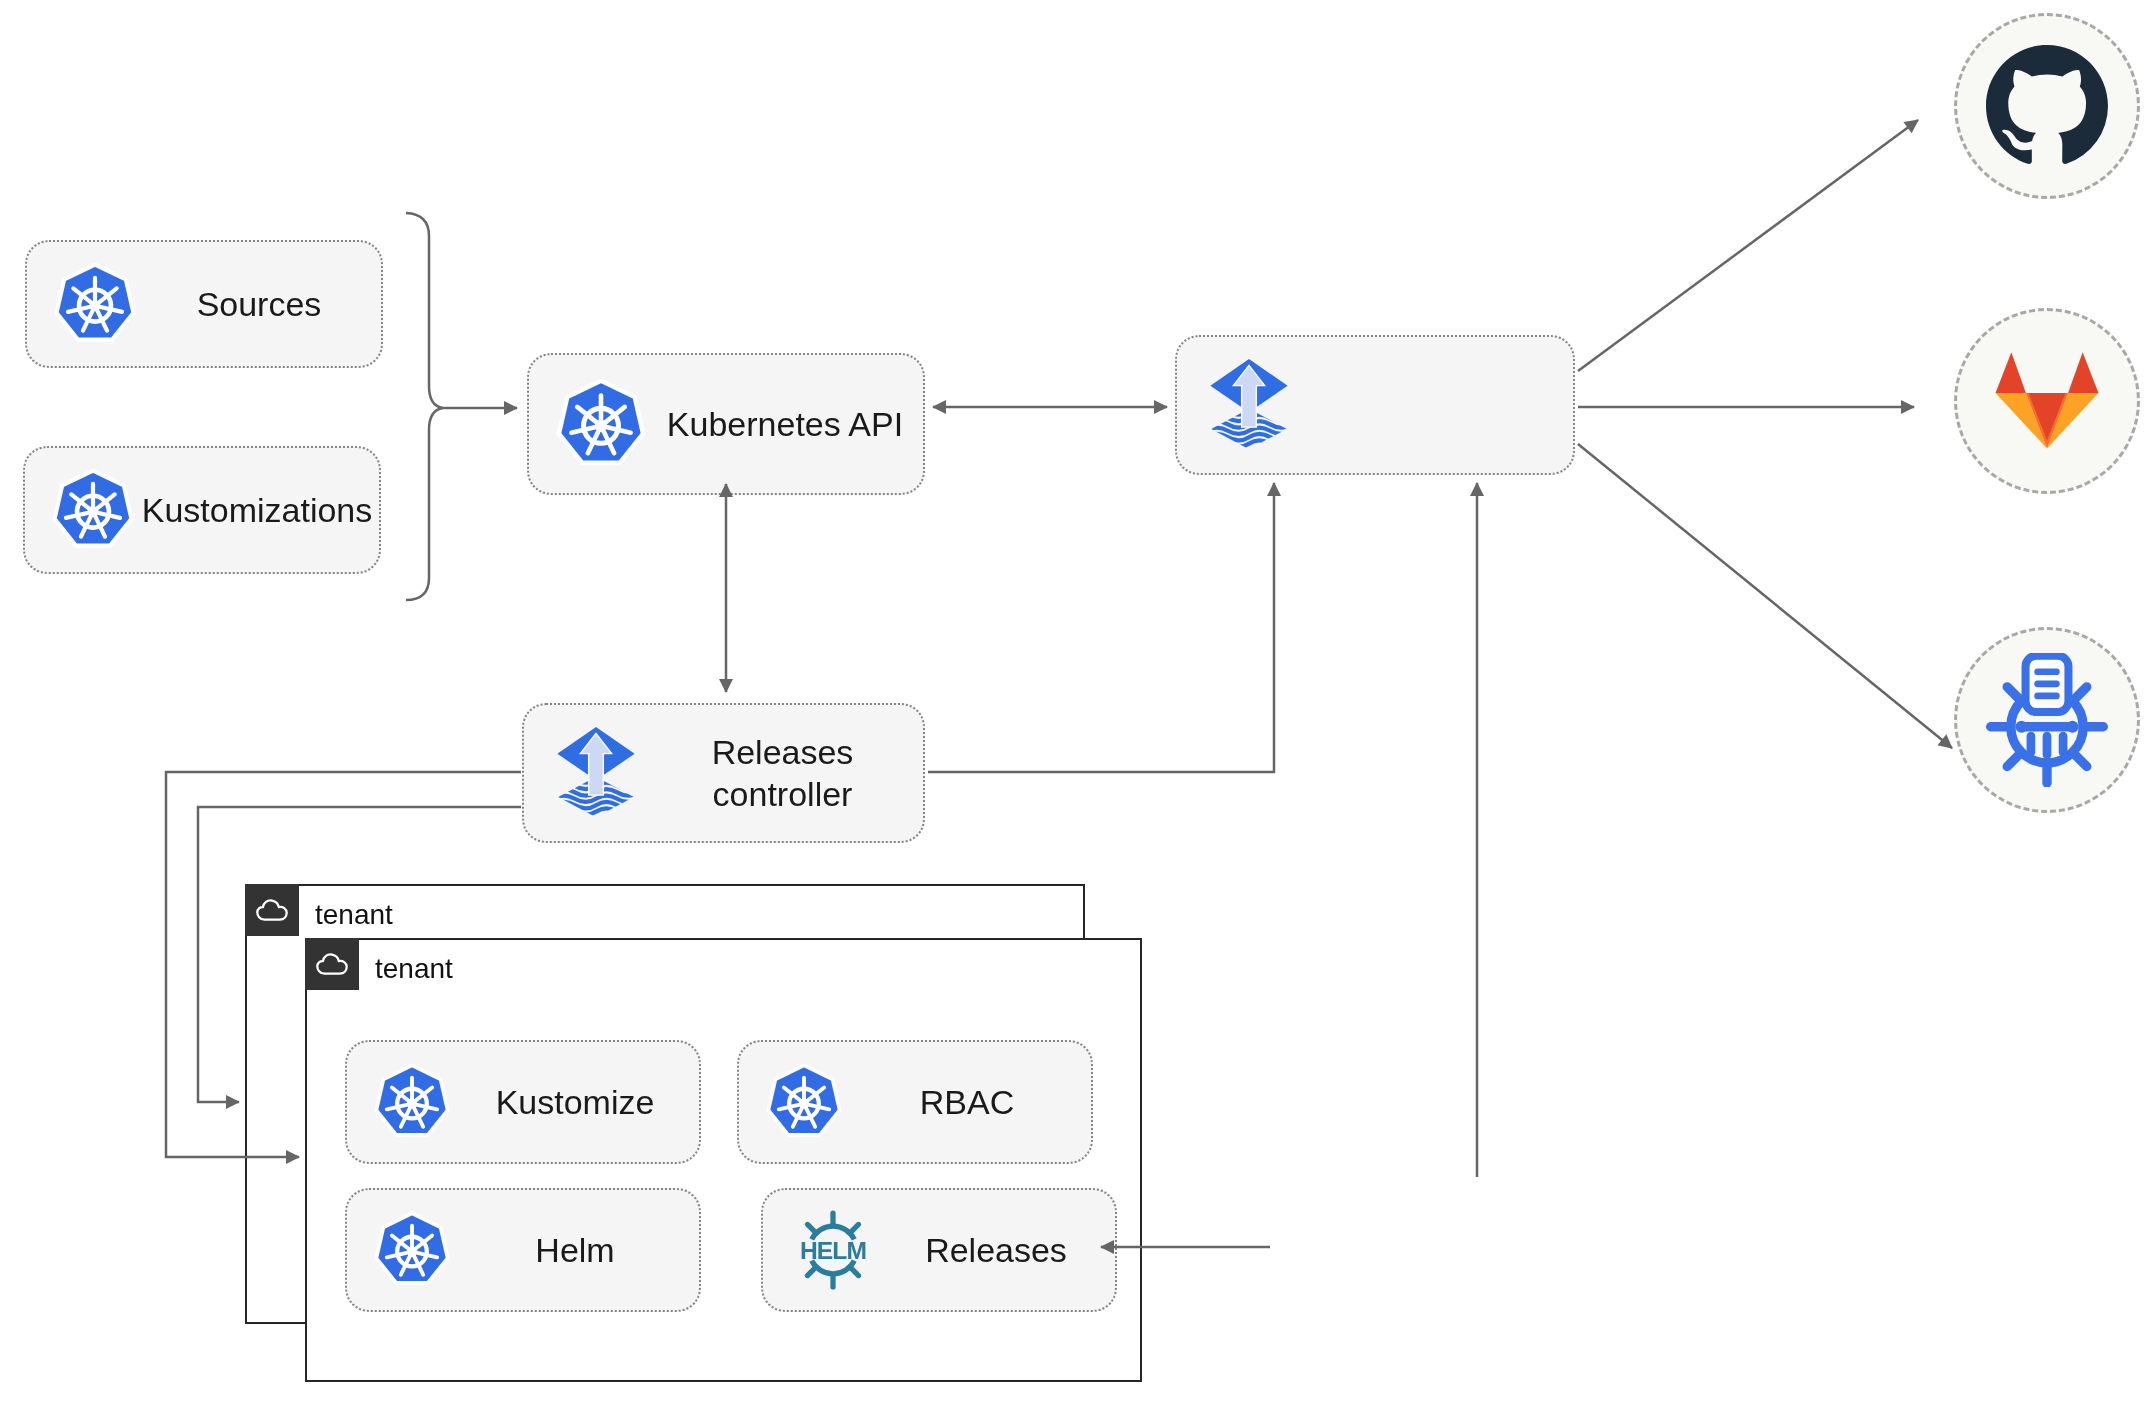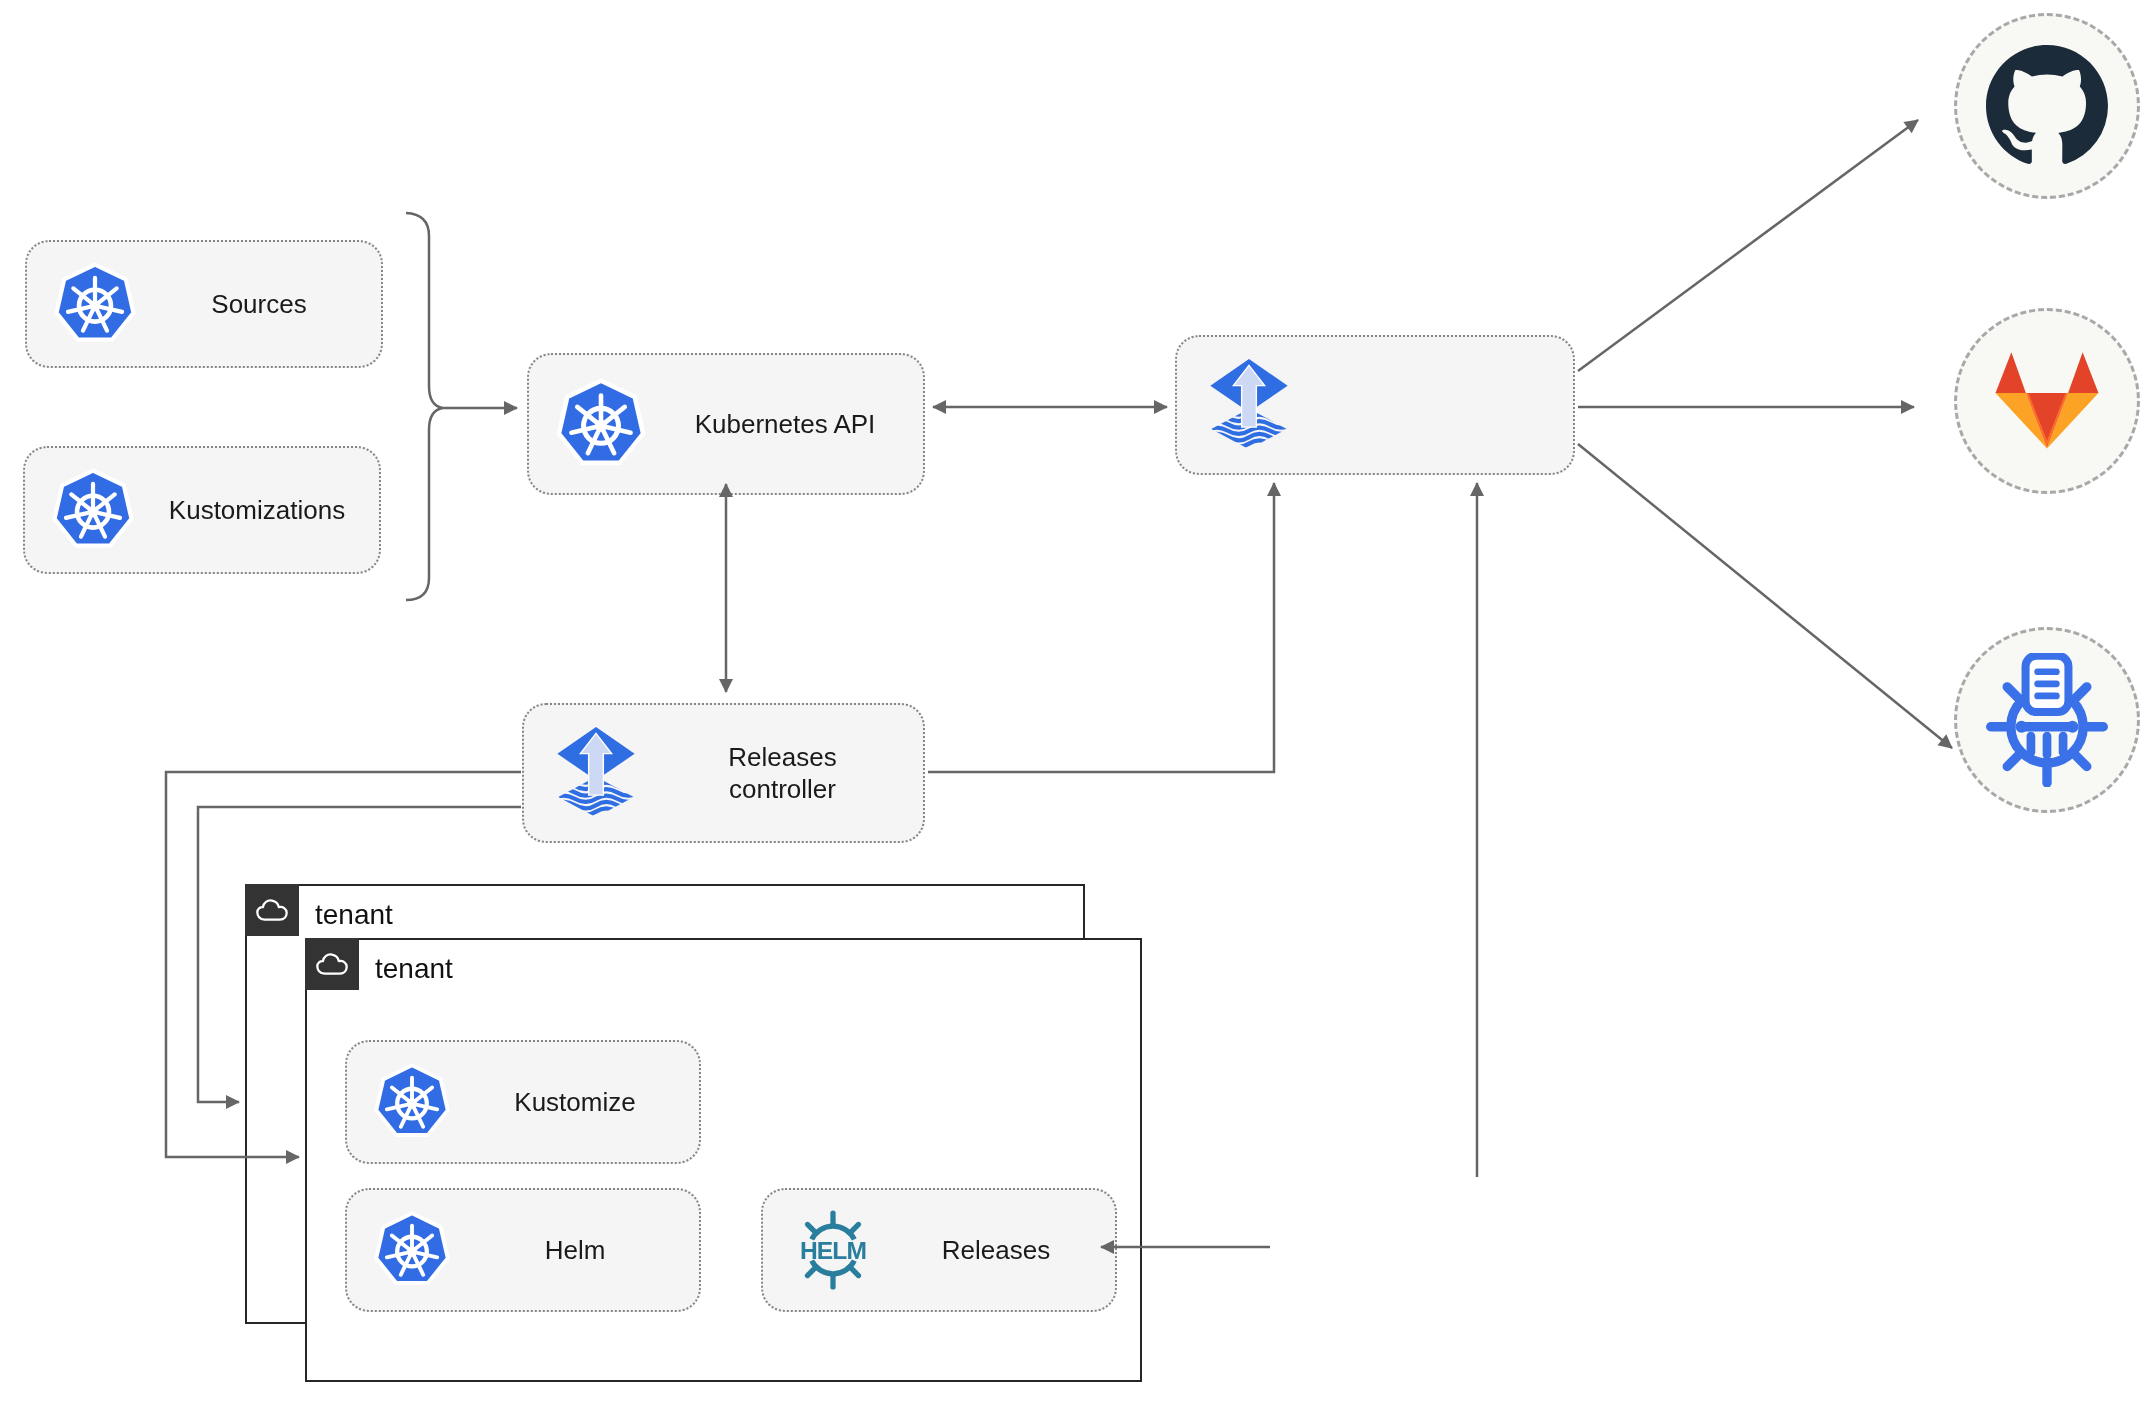--- a/index.html
+++ b/index.html
@@ -3,21 +3,21 @@
 <meta charset="utf-8">
 <style>
   html,body{margin:0;padding:0;background:#fff}
   .stage{position:relative;width:2144px;height:1407px;background:#ffffff;
          font-family:"Liberation Sans",sans-serif;overflow:hidden}
 
   
   .node{position:absolute;background:#f5f5f5;border:2px dotted #858585;border-radius:24px;
         display:flex;align-items:center;padding-left:26px;box-sizing:border-box;z-index:3}
   .node .ic{flex:0 0 auto}
-  .node .label{flex:1;text-align:center;font-size:26px;color:#1a1a1a;line-height:1.25}
+  .node .label{flex:1;text-align:center;font-size:34px;color:#1a1a1a;line-height:1.25}
   .node.wrap .label{padding:0 55px}
 
   
   .provider{position:absolute;width:186px;height:186px;border-radius:50%;
             border:3px dashed #a8a8a8;background:#f8f8f5;display:flex;
             align-items:center;justify-content:center;box-sizing:border-box;z-index:3}
 
   
   .tenant{position:absolute;background:#ffffff;border:2px solid #262626;box-sizing:border-box}
   .tenant .badge{position:absolute;left:-2px;top:-2px;width:54px;height:52px;background:#333333;
@@ -181,20 +181,26 @@
   </div>
 
 
   <div class="node" style="left:345px;top:1040px;width:356px;height:124px">
     <svg class="ic" width="78" height="78" viewBox="0 0 100 100">
         <use href="#ic-k8s"></use>
       </svg>
     <div class="label">Kustomize</div>
   </div>
 
+  <div class="node" style="left:737px;top:1040px;width:356px;height:124px">
+    <svg class="ic" width="78" height="78" viewBox="0 0 100 100">
+        <use href="#ic-k8s"></use>
+      </svg>
+    <div class="label">RBAC</div>
+  </div>
 
   <div class="node" style="left:345px;top:1188px;width:356px;height:124px">
     <svg class="ic" width="78" height="78" viewBox="0 0 100 100">
         <use href="#ic-k8s"></use>
       </svg>
     <div class="label">Helm</div>
   </div>
 
   <div class="node" style="left:761px;top:1188px;width:356px;height:124px">
     <svg class="ic" width="88" height="88" viewBox="0 0 100 100">

